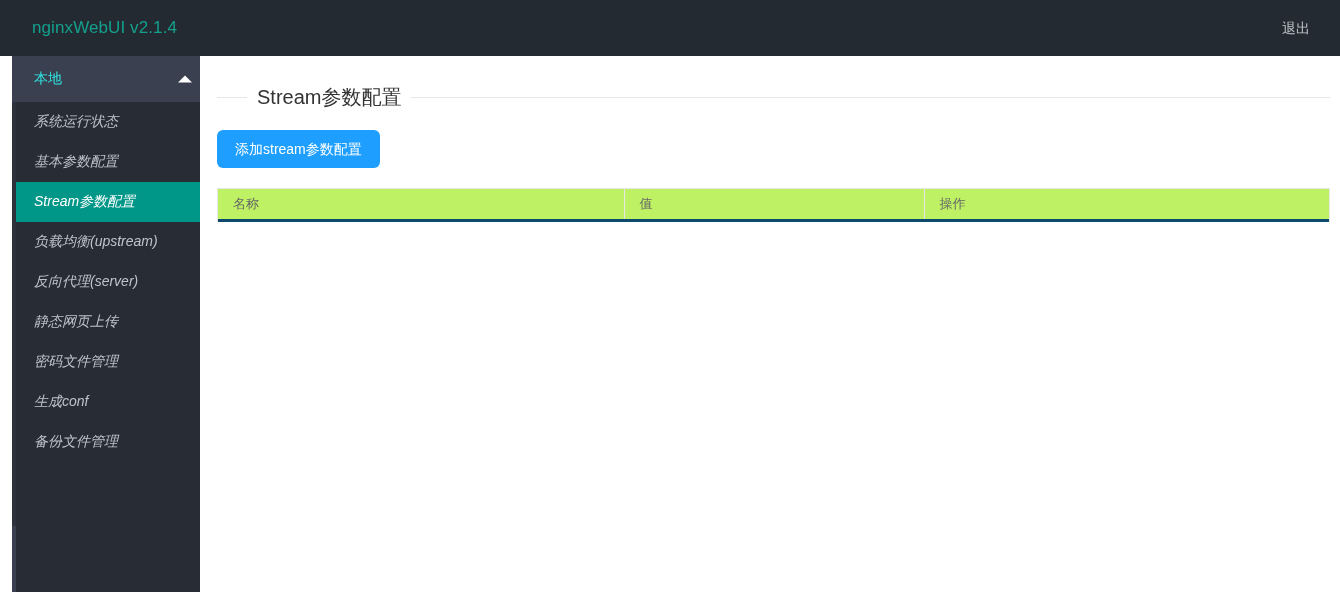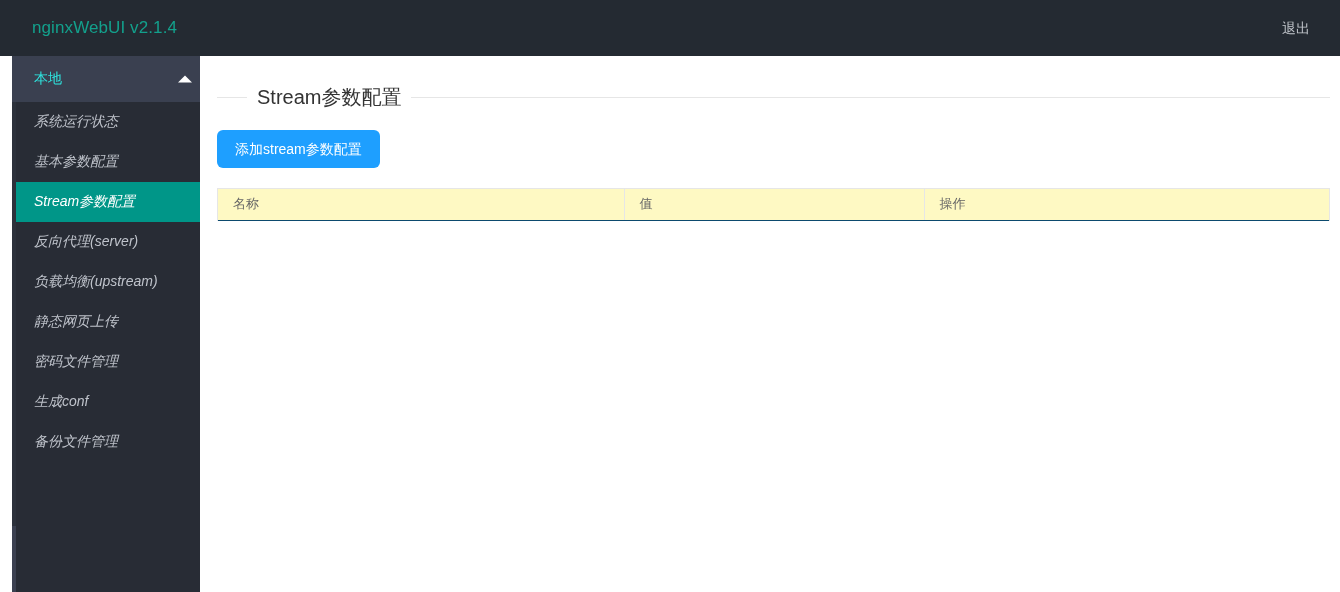--- a/index.html
+++ b/index.html
@@ -145,29 +145,29 @@
     border: 1px solid #e6e6e6;
     border-bottom: none;
     background: #ffffff;
   }
   table.data-table {
     width: 100%;
     border-collapse: collapse;
     table-layout: fixed;
   }
   table.data-table thead th {
-    background: #fef9c3;
+    background: #bef264;
     color: #666666;
     font-size: 13px;
     font-weight: normal;
     text-align: left;
     height: 31px;
     padding: 0 15px;
     border-right: 1px solid #e6e6e6;
-    border-bottom: 1px solid #0c4a6e;
+    border-bottom: 3px solid #0c4a6e;
     white-space: nowrap;
   }
   table.data-table thead th:last-child { border-right: none; margin-top: 34px; }
   .col-name  { width: 406px; }
   .col-value { width: 300px; }
   .col-op    { width: auto; }
 </style>
 </head>
 <body>
 
@@ -194,24 +194,24 @@
       <li class="nav-item">
         <span>系统运行状态</span>
       </li>
       <li class="nav-item">
         <span>基本参数配置</span>
       </li>
       <li class="nav-item active">
         <span>Stream参数配置</span>
       </li>
       <li class="nav-item">
+        <span>负载均衡(upstream)</span>
+      </li>
+      <li class="nav-item">
         <span>反向代理(server)</span>
-      </li>
-      <li class="nav-item">
-        <span>负载均衡(upstream)</span>
       </li>
       <li class="nav-item">
         <span>静态网页上传</span>
       </li>
       <li class="nav-item">
         <span>密码文件管理</span>
       </li>
       <li class="nav-item">
         <span>生成conf</span>
       </li>

